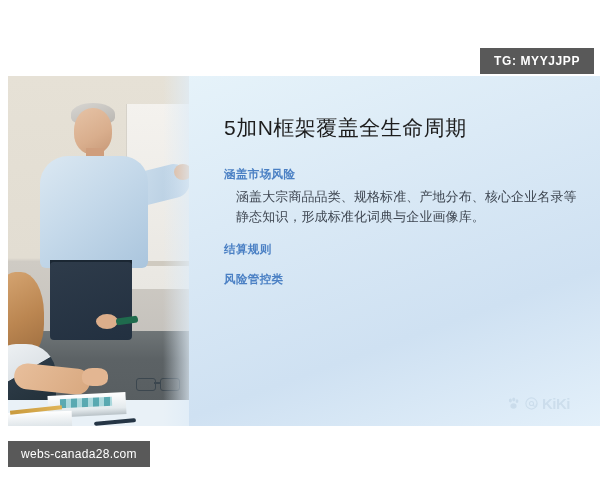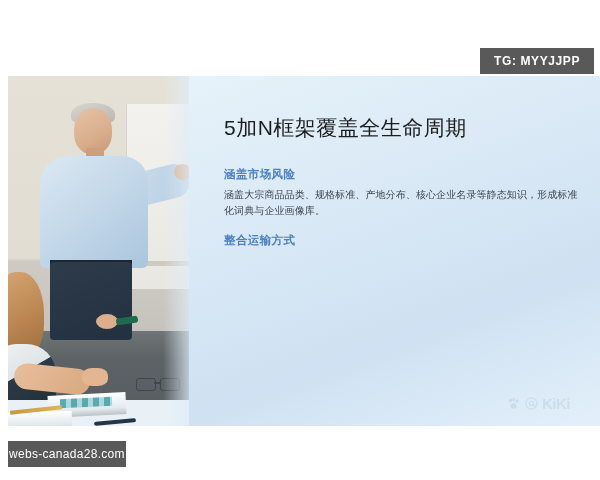--- a/index.html
+++ b/index.html
@@ -32,21 +32,21 @@
 
   
   .site-watermark {
     position: absolute;
     left: 8px;
     bottom: 13px;
     background: #595959;
     color: #ffffff;
     font-size: 12px;
     letter-spacing: 0.3px;
-    padding: 7px 1px;
+    padding: 7px 13px;
     line-height: 1;
   }
 
   
   .slide {
     position: absolute;
     left: 8px;
     top: 76px;
     width: 592px;
     height: 350px;
@@ -231,25 +231,26 @@
   }
   .section { margin-bottom: 15px; }
   .section-heading {
     font-size: 11.5px;
     font-weight: bold;
     color: #4b80c4;
     letter-spacing: 0.4px;
     margin-bottom: 5px;
   }
   .section-body {
-    font-size: 10px;
+    font-size: 13px;
     line-height: 1.55;
     color: #3e4651;
     letter-spacing: 0.1px;
     max-width: 356px;
+    margin-left: 12px;
   }
 
   
   .kiki-watermark {
     position: absolute;
     right: 16px;
     bottom: 14px;
     display: flex;
     align-items: center;
     gap: 3px;
@@ -310,27 +311,28 @@
     <div class="slide-title">5加N框架覆盖全生命周期</div>
 
     <div class="sections">
 
       <div class="section">
         <div class="section-heading">涵盖市场风险</div>
         <div class="section-body">涵盖大宗商品品类、规格标准、产地分布、核心企业名录等静态知识，形成标准化词典与企业画像库。</div>
       </div>
 
       <div class="section">
-        <div class="section-heading">整合运输方式</div>
+        <div class="section-heading">结算规则</div>
       </div>
 
       <div class="section">
       </div>
 
       <div class="section">
+        <div class="section-heading">风险管控类</div>
       </div>
 
     </div>
 
     <div class="kiki-watermark">
       <span>
         <svg width="15" height="15" viewBox="0 0 24 24" fill="#9fb9ce">
           <ellipse cx="7" cy="7" rx="2.4" ry="3.2"></ellipse>
           <ellipse cx="12.4" cy="5.4" rx="2.4" ry="3.2"></ellipse>
           <ellipse cx="17.6" cy="8" rx="2.3" ry="3"></ellipse>

